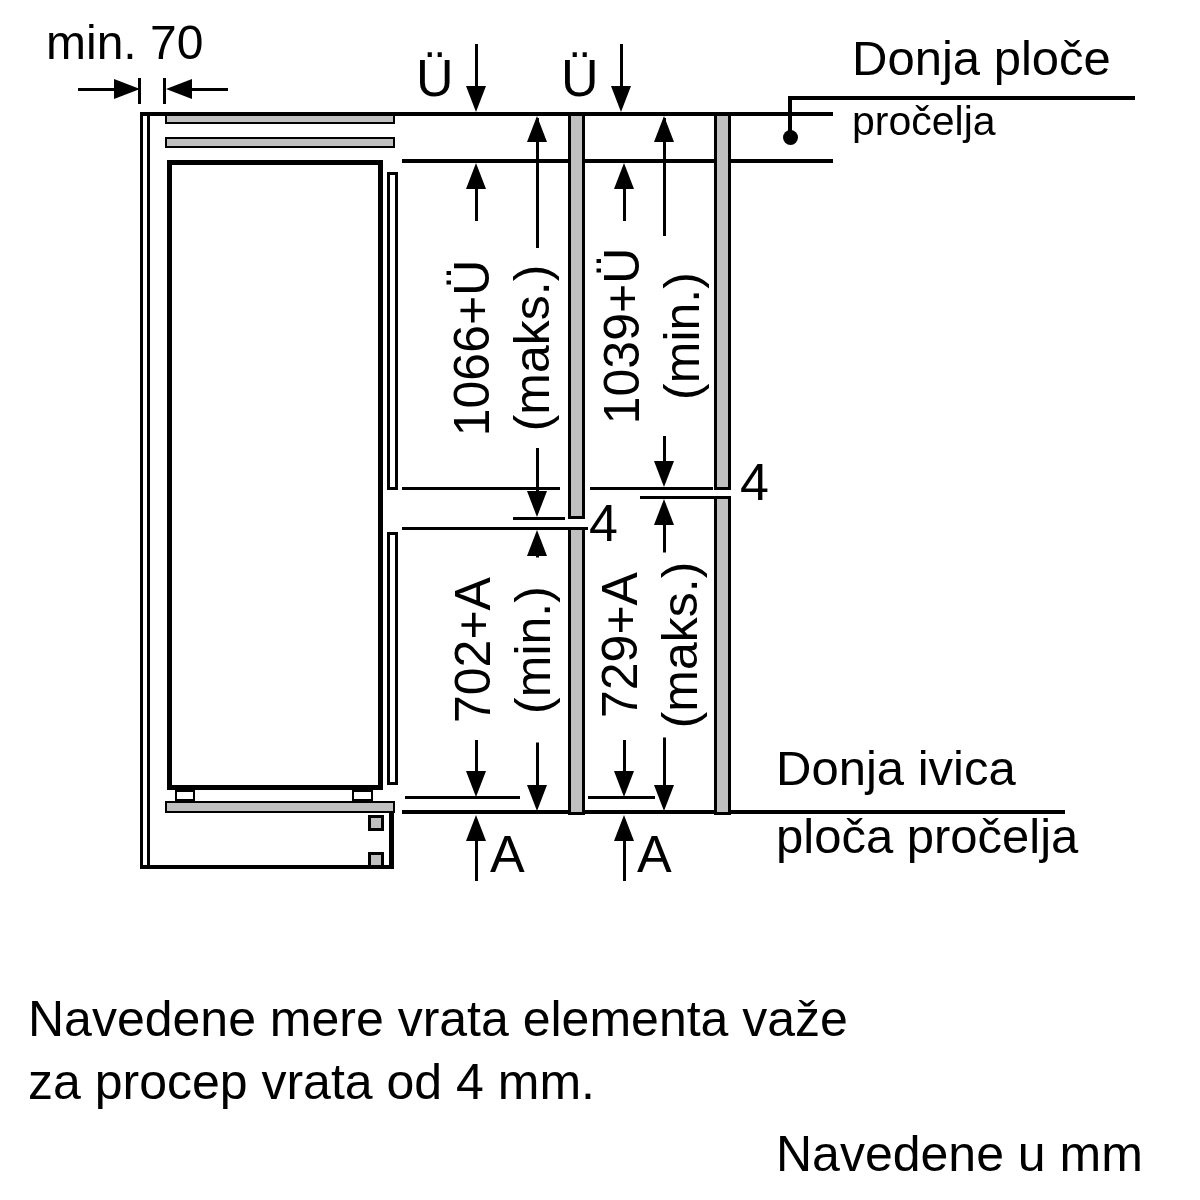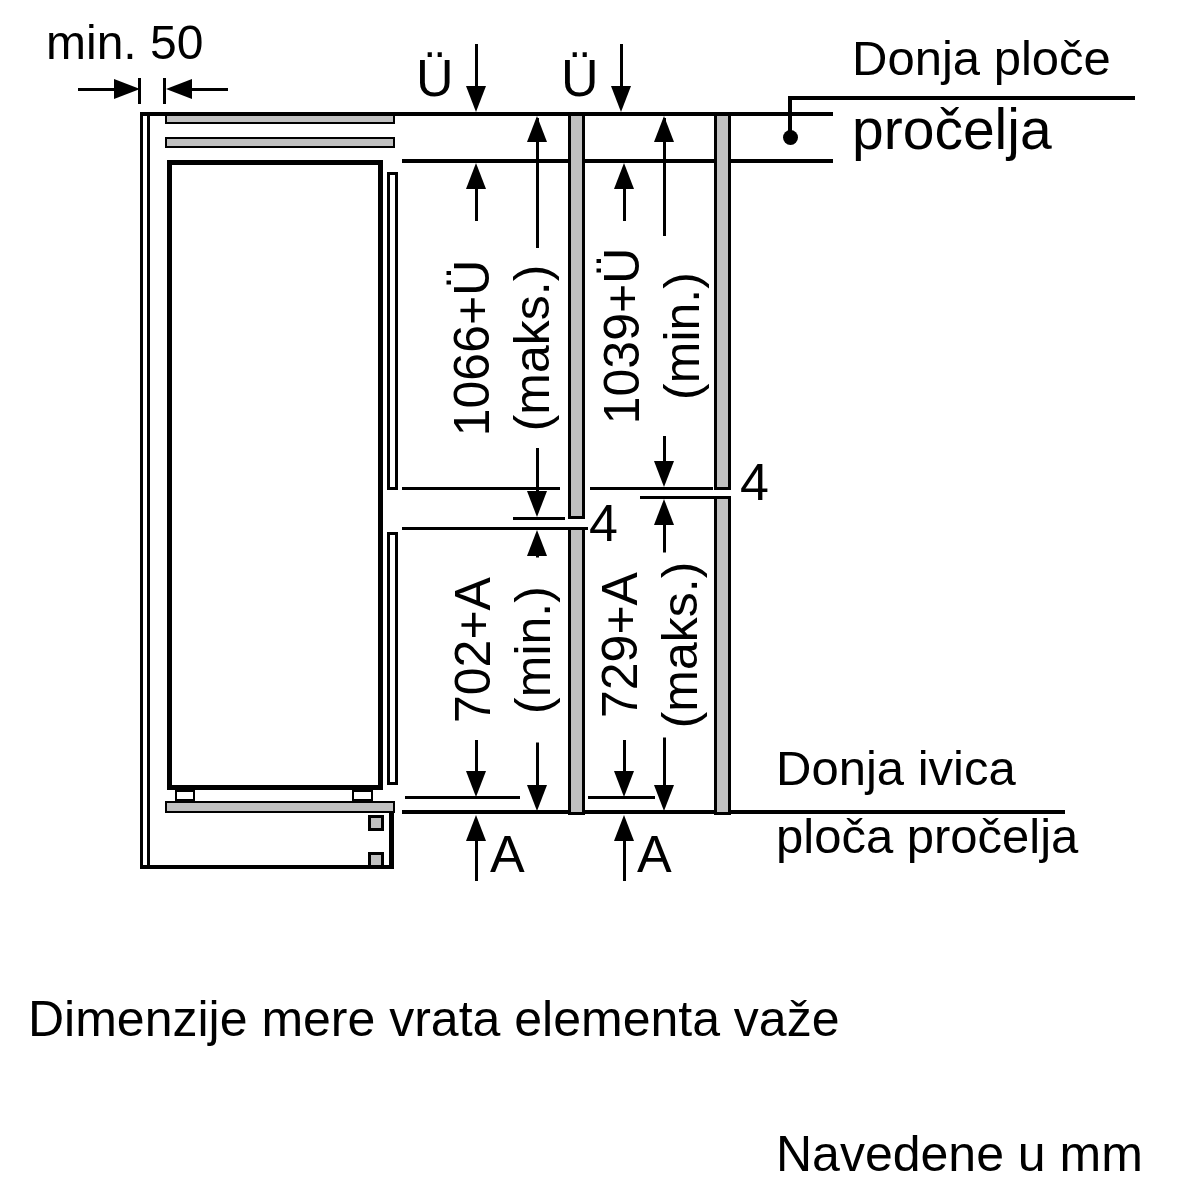--- a/index.html
+++ b/index.html
@@ -30,21 +30,21 @@
     font-size:50px;line-height:60px;text-align:center;white-space:nowrap;
     transform:translate(-50%,-50%) rotate(-90deg);
   }
   .dot{position:absolute;width:15px;height:15px;border-radius:50%;background:var(--line);}
 </style>
 </head>
 <body>
 
 <div id="canvas">
 
-  <div class="lbl" style="left:46px;top:19px;font-size:48px;">min. 50</div>
+  <div class="lbl" style="left:46px;top:19px;font-size:48px;">min. 70</div>
   <div class="hline" style="left:78px;top:88px;width:38px;height:3px;"></div>
   <div class="ah right" style="left:114px;top:79px;"></div>
   <div class="vline" style="left:138px;top:78px;width:3px;height:26px;"></div>
   <div class="vline" style="left:163px;top:78px;width:3px;height:26px;"></div>
   <div class="ah left" style="left:166px;top:79px;"></div>
   <div class="hline" style="left:192px;top:88px;width:36px;height:3px;"></div>
 
   <div class="vline" style="left:140px;top:112px;width:3px;height:756px;"></div>
   <div class="vline" style="left:147px;top:116px;width:3px;height:750px;"></div>
   <div class="hline" style="left:140px;top:865px;width:254px;height:4px;"></div>
@@ -130,21 +130,22 @@
   <div class="vline" style="left:475px;top:839px;width:3px;height:42px;"></div>
   <div class="ah up" style="left:614px;top:815px;"></div>
   <div class="vline" style="left:623px;top:839px;width:3px;height:42px;"></div>
   <div class="lbl" style="left:490px;top:828px;font-size:52px;">A</div>
   <div class="lbl" style="left:637px;top:828px;font-size:52px;">A</div>
 
   <div class="hline" style="left:788px;top:96px;width:347px;height:4px;"></div>
   <div class="vline" style="left:788px;top:96px;width:4px;height:39px;"></div>
   <div class="dot" style="left:783px;top:130px;"></div>
   <div class="lbl" style="left:852px;top:34px;font-size:49px;">Donja ploče</div>
-  <div class="lbl" style="left:852px;top:101px;font-size:57px;">pročelja</div>
+  <div class="lbl" style="left:852px;top:101px;font-size:41px;">pročelja</div>
 
   <div class="lbl" style="left:776px;top:744px;font-size:49px;">Donja ivica</div>
   <div class="lbl" style="left:776px;top:812px;font-size:49px;">ploča pročelja</div>
 
-  <div class="lbl" style="left:28px;top:994px;font-size:50px;">Dimenzije mere vrata elementa važe</div>
+  <div class="lbl" style="left:28px;top:994px;font-size:50px;">Navedene mere vrata elementa važe</div>
+  <div class="lbl" style="left:28px;top:1057px;font-size:50px;">za procep vrata od 4 mm.</div>
   <div class="lbl" style="left:776px;top:1129px;font-size:50px;">Navedene u mm</div>
 
 </div>
 
 </body></html>

